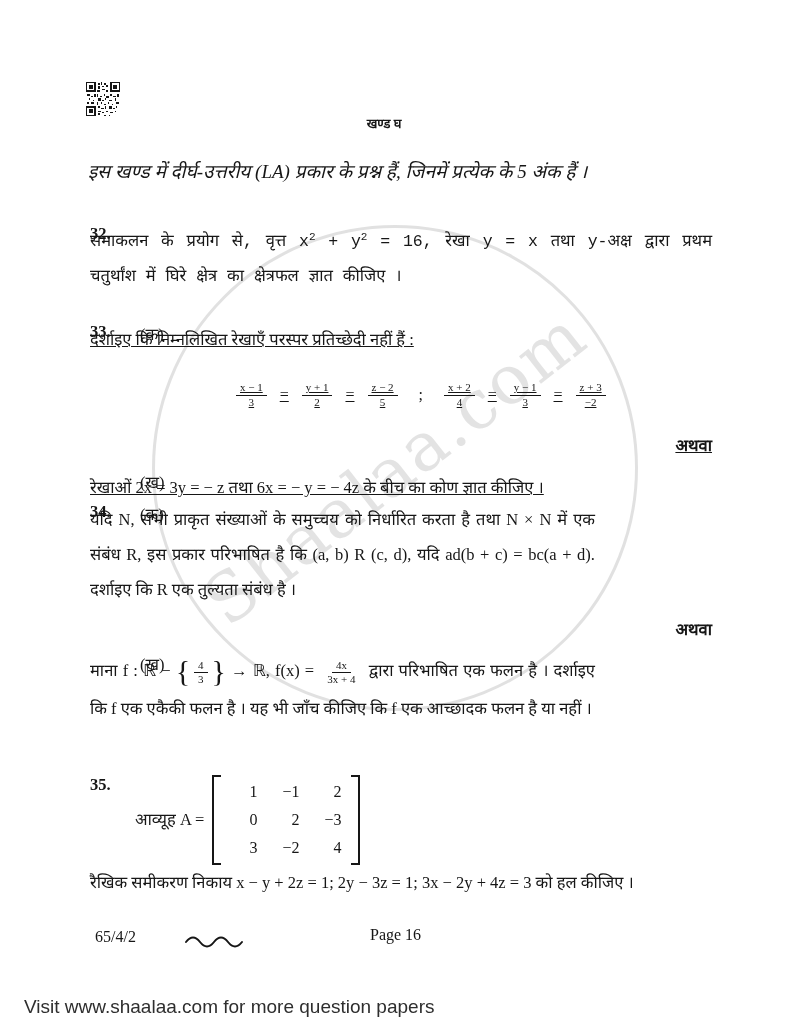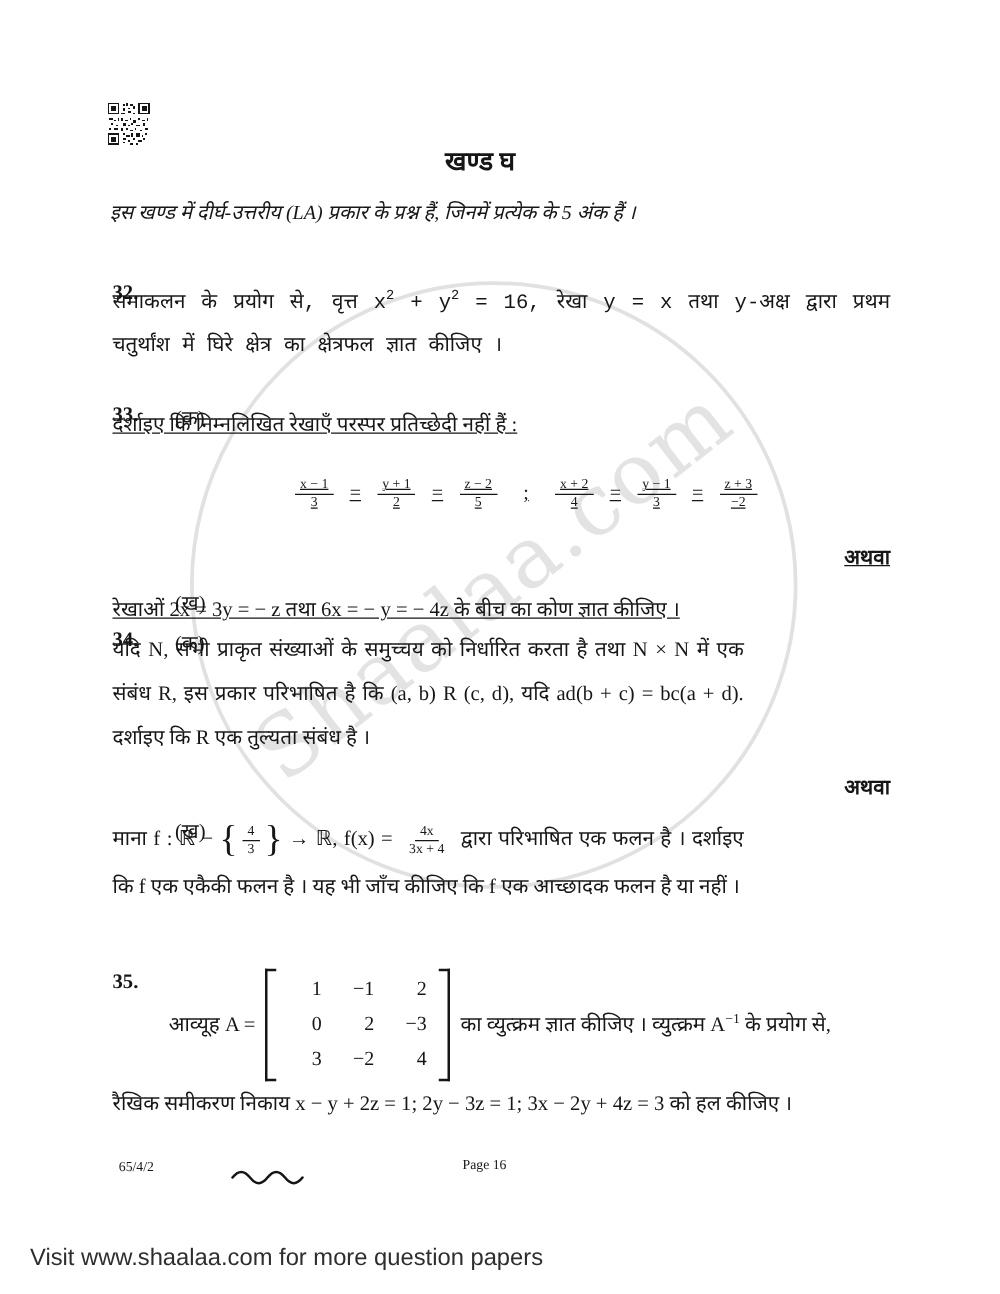--- a/index.html
+++ b/index.html
@@ -15,22 +15,22 @@
   .wm-circle{position:absolute;inset:0;border:3px solid rgba(90,90,90,0.18);border-radius:50%;}
   .wm-text{
     position:absolute;left:50%;top:50%;
     transform:translate(-50%,-50%) rotate(-38deg);
     font-family:"DejaVu Serif",serif;
     font-size:68px;color:rgba(90,90,90,0.17);white-space:nowrap;letter-spacing:2px;
   }
 
   
   .qr{position:absolute;left:86px;top:82px;}
-  .section-title{position:absolute;left:0;top:114px;width:768px;text-align:center;font-size:21px;font-weight:700;}
-  .intro{position:absolute;left:88px;top:158px;width:640px;font-style:italic;font-size:16px;}
+  .section-title{position:absolute;left:0;top:114px;width:768px;text-align:center;font-size:13px;font-weight:700;}
+  .intro{position:absolute;left:88px;top:158px;width:640px;font-style:italic;font-size:19px;}
 
   
   .q{position:absolute;left:90px;width:622px;font-size:16.5px;}
   .qnum{position:absolute;left:0;top:0;font-weight:700;}
   .qbody{margin-left:45px;text-align:justify;line-height:35px;}
   .part{position:relative;margin-top:0;}
   .plabel{position:absolute;left:50px;top:0;}
   .ptext{margin-left:92px;line-height:35px;}
   .ptext.just{width:505px;text-align:justify;}
   .or{font-weight:700;margin-top:12px;text-align:right;}
@@ -49,21 +49,21 @@
   .mline{display:flex;align-items:center;margin-left:45px;line-height:24px;}
   .matrix{display:inline-flex;align-items:stretch;margin:0 8px;}
   .mbracket{width:7px;}
   .mbracket.left{border-left:2px solid #161616;border-top:2px solid #161616;border-bottom:2px solid #161616;}
   .mbracket.right{border-right:2px solid #161616;border-top:2px solid #161616;border-bottom:2px solid #161616;}
   .mgrid{display:grid;grid-template-columns:repeat(3,auto);column-gap:16px;row-gap:4px;padding:5px 10px;font-size:16px;}
   .mcell{text-align:right;min-width:26px;}
   .q35-line2{margin-left:45px;margin-top:12px;width:577px;text-align:justify;line-height:35px;}
 
   
-  .footer{position:absolute;left:0;top:926px;width:800px;height:26px;font-size:11px;}
+  .footer{position:absolute;left:0;top:926px;width:800px;height:26px;font-size:16px;}
   .footer .code{position:absolute;left:95px;top:2px;}
   .footer .squiggle{position:absolute;left:183px;top:8px;}
   .footer .pageno{position:absolute;left:370px;top:0;}
   .banner{
     position:absolute;left:24px;top:996px;
     font-family:"Liberation Sans","DejaVu Sans",sans-serif;
     font-size:19px;color:#2e2e2e;
   }
 </style>
 </head>
@@ -222,21 +222,20 @@
           <span class="mcell">2</span>
           <span class="mcell">0</span>
           <span class="mcell">2</span>
           <span class="mcell">−3</span>
           <span class="mcell">3</span>
           <span class="mcell">−2</span>
           <span class="mcell">4</span>
         </span>
         <span class="mbracket right"></span>
       </span>
-      <span><span> का व्युत्क्रम ज्ञात कीजिए । व्युत्क्रम A</span><sup>−1</sup><span> के प्रयोग से,</span></span>
     </div>
     <p class="q35-line2" style="margin:0;">रैखिक समीकरण निकाय x − y + 2z = 1; 2y − 3z = 1; 3x − 2y + 4z = 3 को हल कीजिए ।</p>
   </div>
 
   <div class="footer">
     <span class="code">65/4/2</span>
     <svg class="squiggle" width="72" height="14" viewBox="0 0 72 14">
       <path d="M3 8 q7 -9 14 0 t14 0 t14 0 t14 0" stroke="#161616" stroke-width="2" fill="none" stroke-linecap="round"></path>
     </svg>
     <span class="pageno">Page 16</span>

